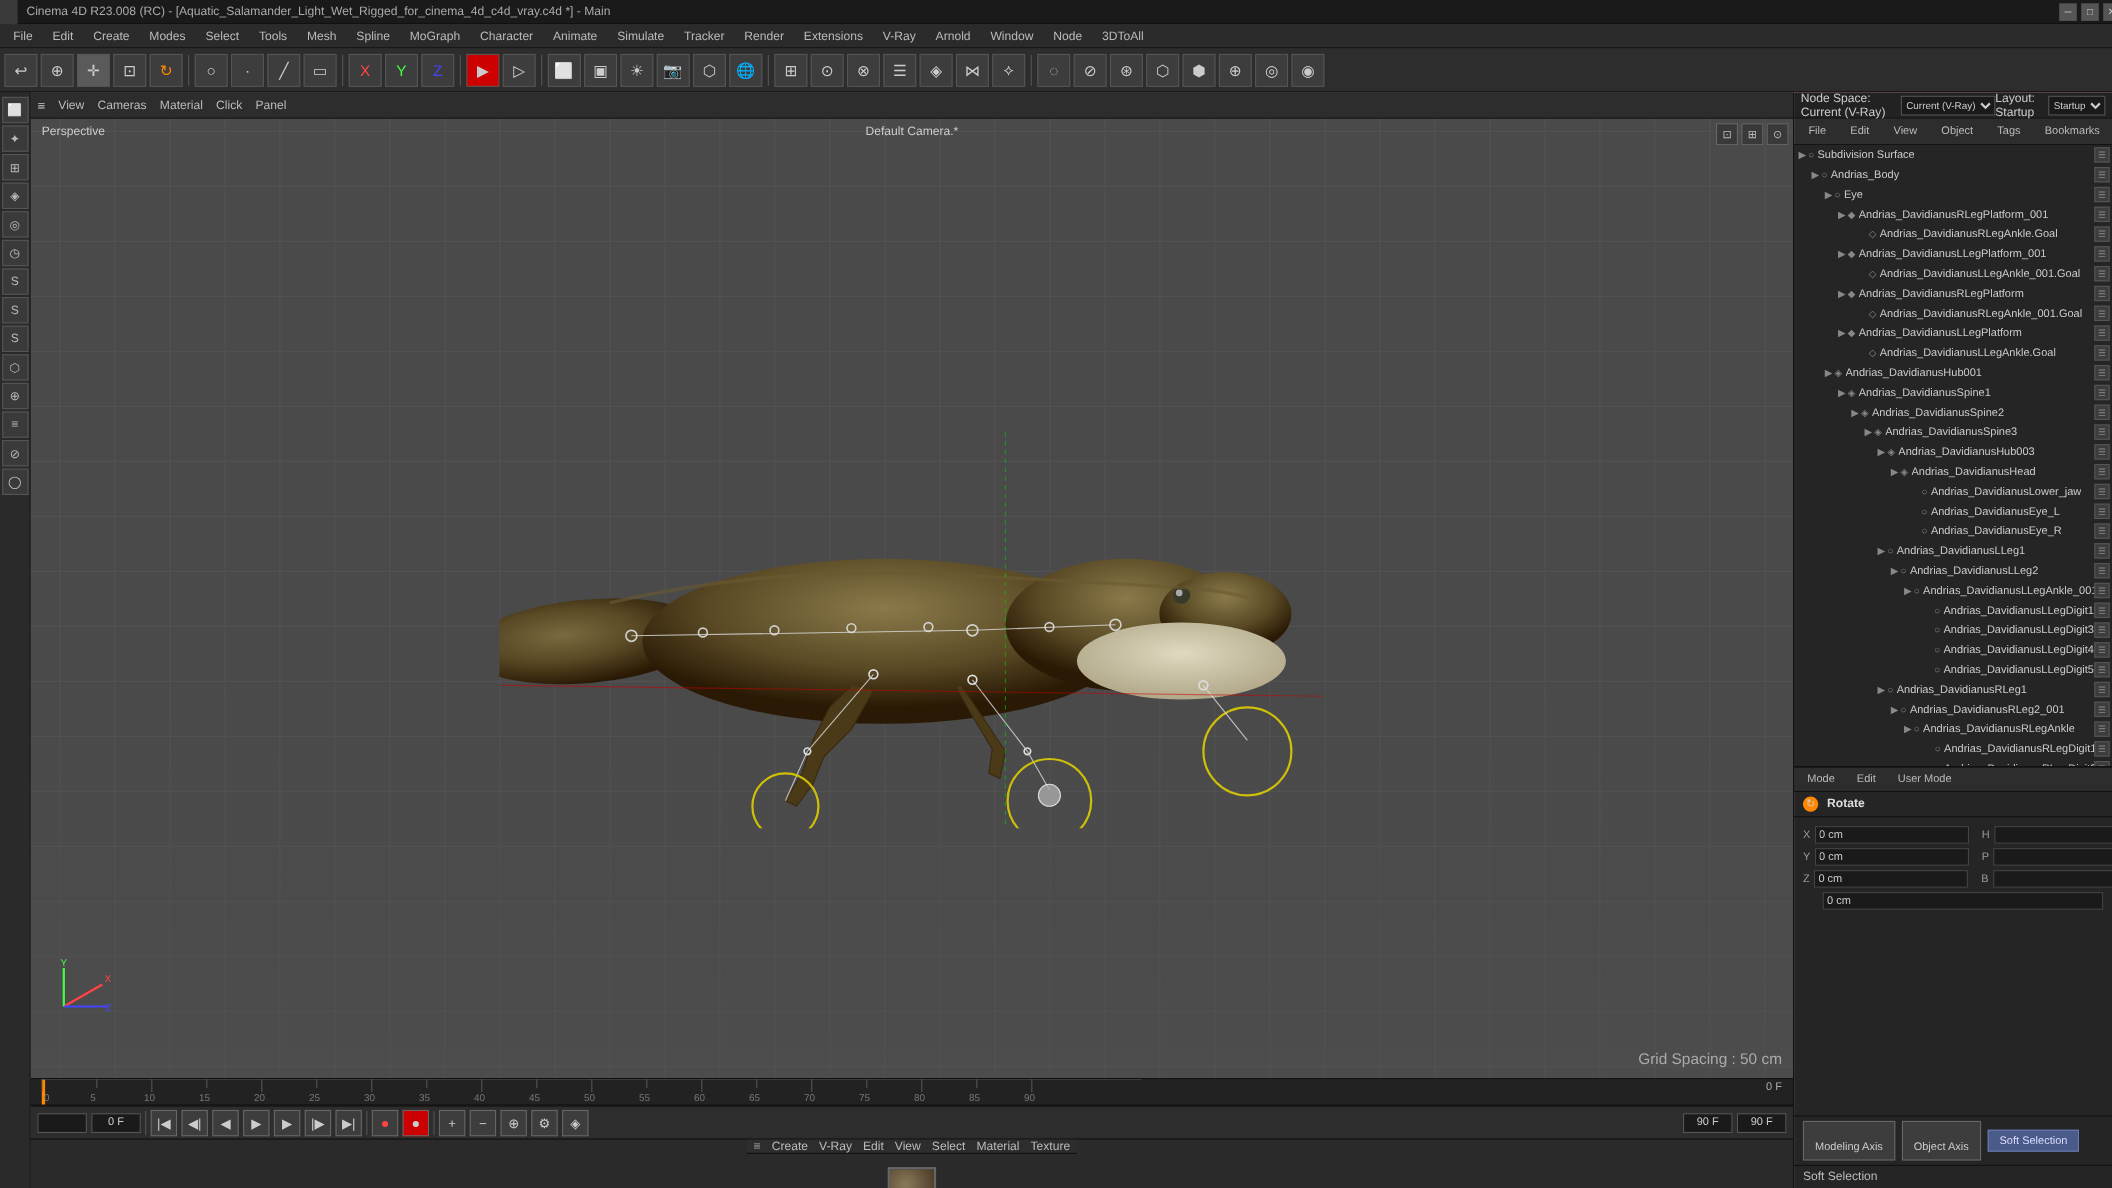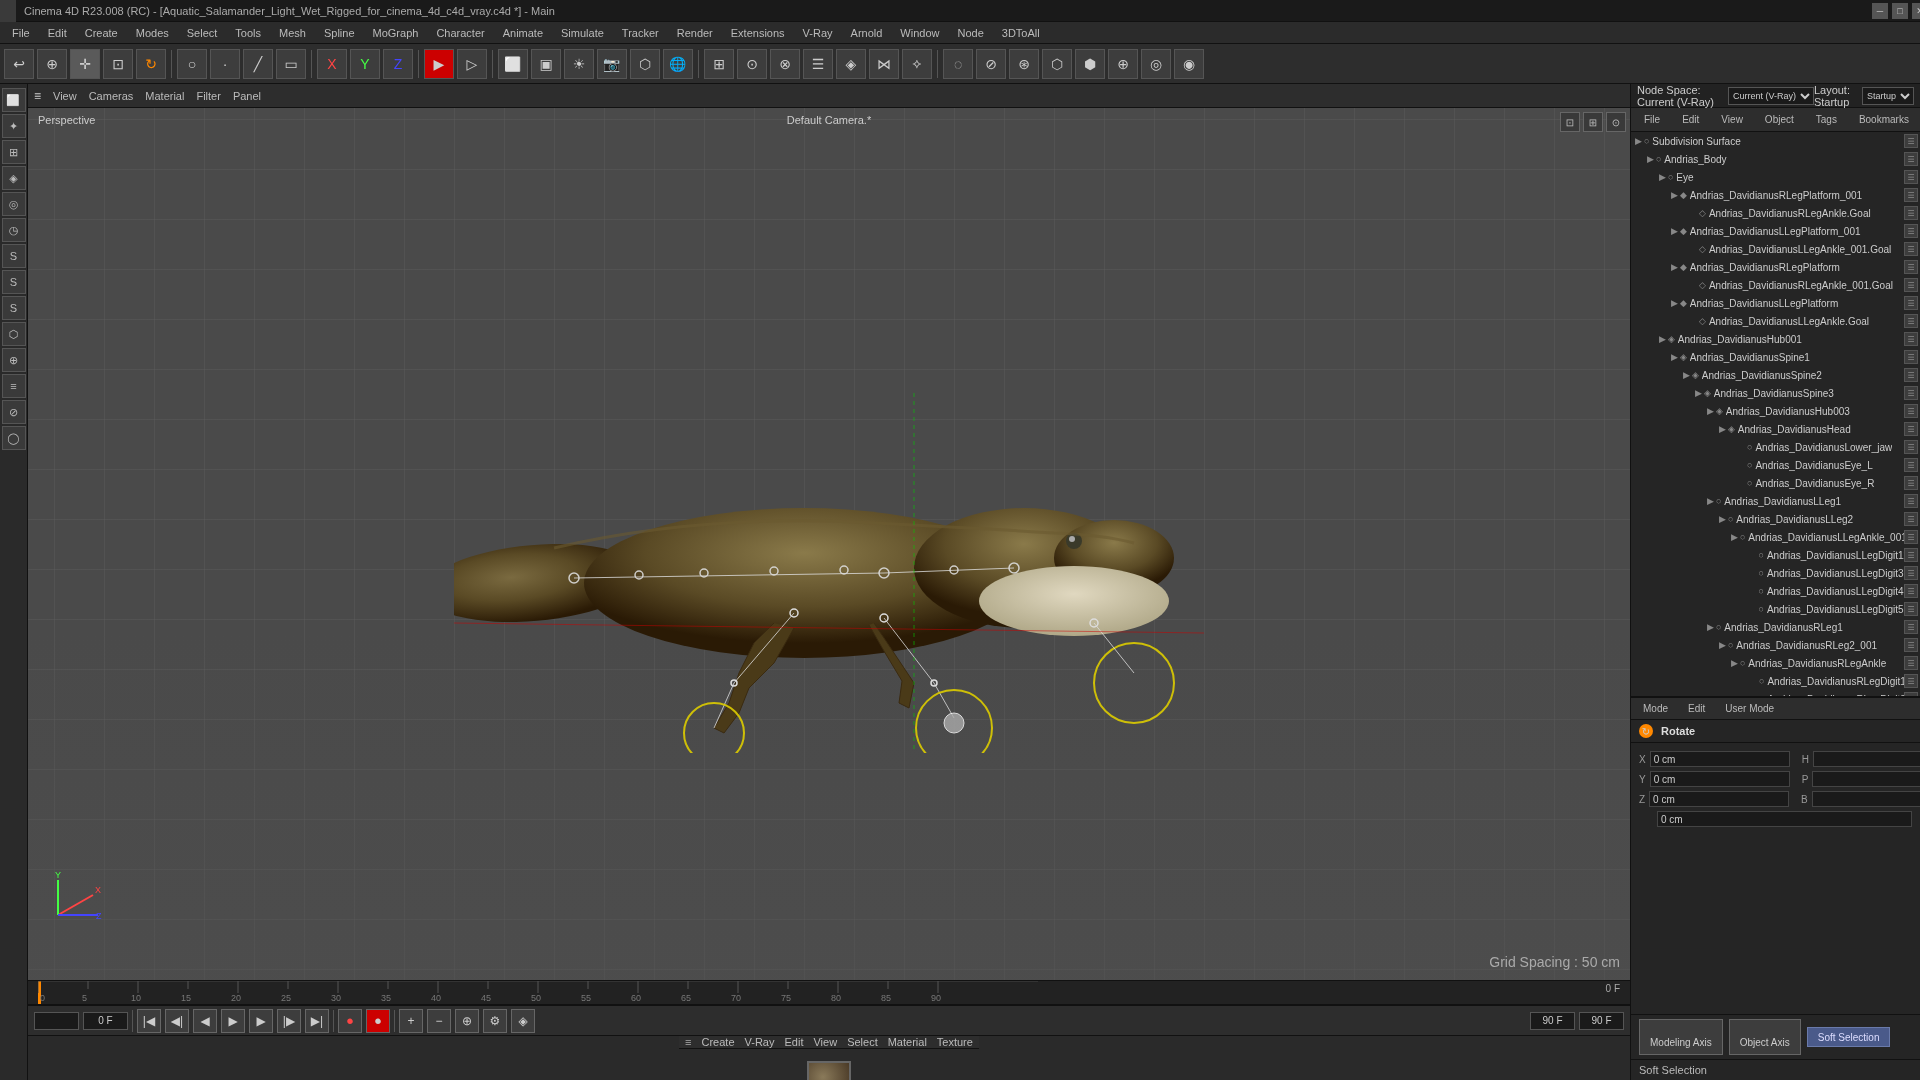--- a/index.html
+++ b/index.html
@@ -610,21 +610,21 @@
     <button class="left-tool-btn">◯</button>
   </div>
 
   <div id="viewport-area">
 
     <div id="viewport-toolbar">
       <span style="font-size:12px;cursor:pointer;">≡</span>
       <span class="vp-menu">View</span>
       <span class="vp-menu">Cameras</span>
       <span class="vp-menu">Material</span>
-      <span class="vp-menu">Filter</span>
+      <span class="vp-menu">Click</span>
       <span class="vp-menu">Panel</span>
     </div>
 
     <div id="viewport">
       <div id="viewport-bg"></div>
       <div id="viewport-gradient"></div>
 
       <span id="viewport-label-perspective">Perspective</span>
       <span id="viewport-label-camera">Default Camera.*</span>
 

